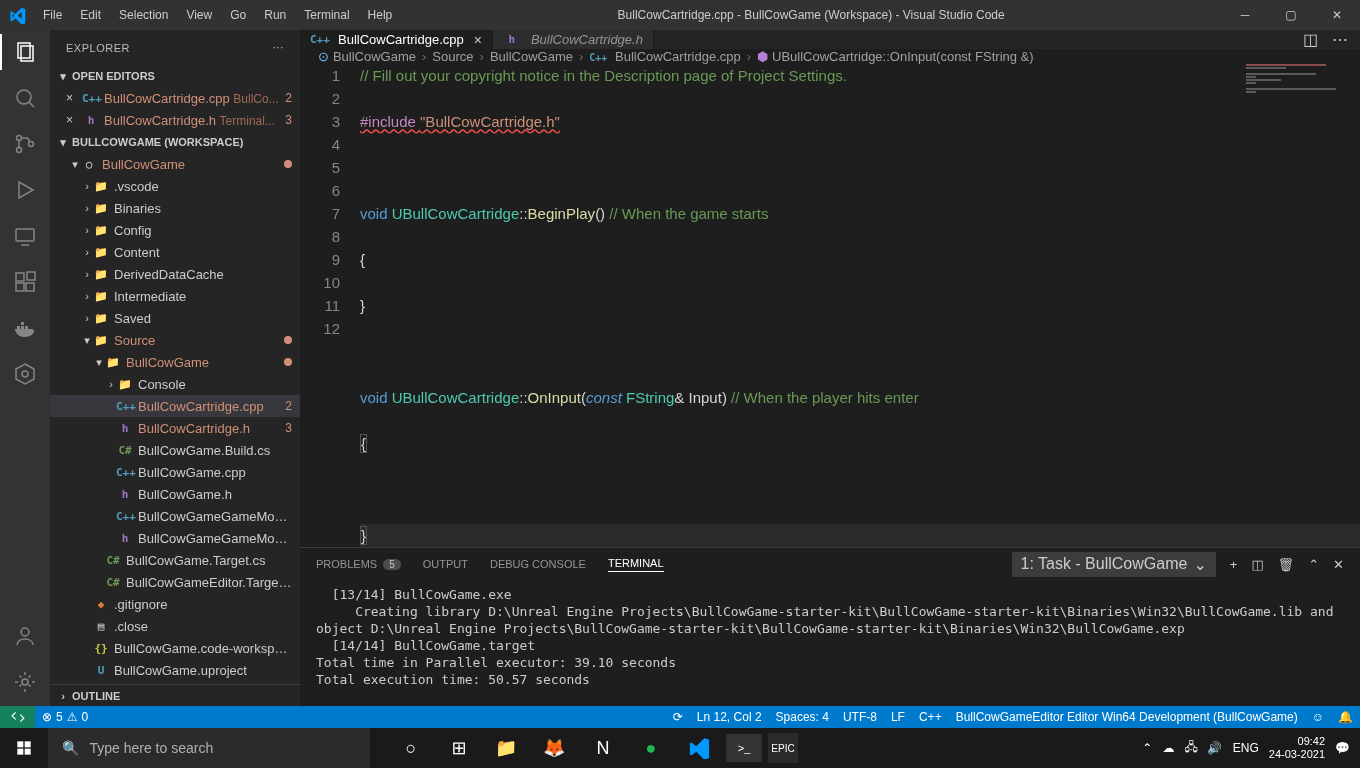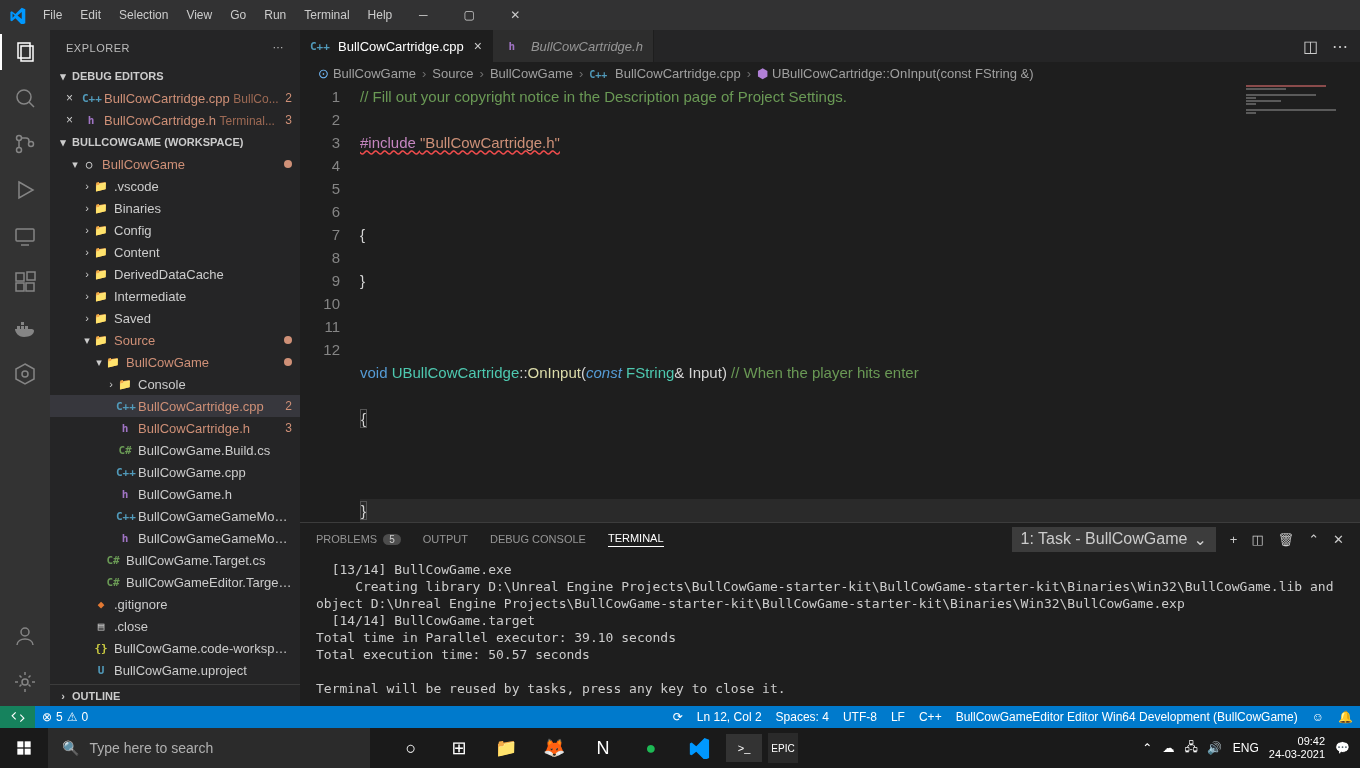--- a/index.html
+++ b/index.html
@@ -92,20 +92,21 @@
   <div class="menu" id="menu-bar">
       <span>File</span>
       <span>Edit</span>
       <span>Selection</span>
       <span>View</span>
       <span>Go</span>
       <span>Run</span>
       <span>Terminal</span>
       <span>Help</span>
     </div>
+  <div class="center-title">BullCowCartridge.cpp - BullCowGame (Workspace) - Visual Studio Code</div>
   <div class="win-controls">
     <div>─</div>
     <div>▢</div>
     <div>✕</div>
   </div>
 </div>
 
 <div class="main">
 
   <div class="activitybar">
@@ -178,21 +179,21 @@
       </div>
   </div>
 
   <div class="sidebar">
     <div class="sidebar-header">
       <span>EXPLORER</span>
       <span>⋯</span>
     </div>
     <div class="section-header">
       <span class="chev">▾</span>
-        <span>DEBUG EDITORS</span>
+        <span>OPEN EDITORS</span>
     </div>
     <div id="open-editors" class="tree">
         <div class="tree-row" style="padding-left:16px">
      <span style="color:#ccc;width:16px;font-size:12px">×</span>
      <span class="fi fi-cpp">C++</span>
      <span class="label modified">BullCowCartridge.cpp <span style="color:#9e6a54;font-size:12px">BullCo...</span></span>
      <span class="badge">2</span>
    </div>
         <div class="tree-row" style="padding-left:16px">
      <span style="color:#ccc;width:16px;font-size:12px">×</span>
@@ -381,20 +382,21 @@
           <div>7</div>
           <div>8</div>
           <div>9</div>
           <div>10</div>
           <div>11</div>
           <div>12</div>
         </div>
       <div class="code" id="code-content"><div><span class="kw-cmt">// Fill out your copyright notice in the Description page of Project Settings.</span></div>
 <div><span class="kw-pre underline-err">#include </span><span class="kw-str underline-err">"BullCowCartridge.h"</span></div>
 <div> </div>
+<div><span class="kw-void">void </span><span class="kw-type">UBullCowCartridge</span>::<span class="kw-fn">BeginPlay</span>() <span class="kw-cmt">// When the game starts</span></div>
 <div>{</div>
 <div>}</div>
 <div> </div>
 <div><span class="kw-void">void </span><span class="kw-type">UBullCowCartridge</span>::<span class="kw-fn">OnInput</span>(<span class="kw-const">const </span><span class="kw-type">FString</span>&amp; Input) <span class="kw-cmt">// When the player hits enter</span></div>
 <div><span style="border:1px solid #555">{</span></div>
 <div> </div>
 <div class="hl-line"><span style="border:1px solid #555">}</span></div></div>
       <div class="minimap">
         <div class="mm-line" style="width:80px; background:#8a4b4b;"></div>
         <div class="mm-line" style="width:40px;"></div>

